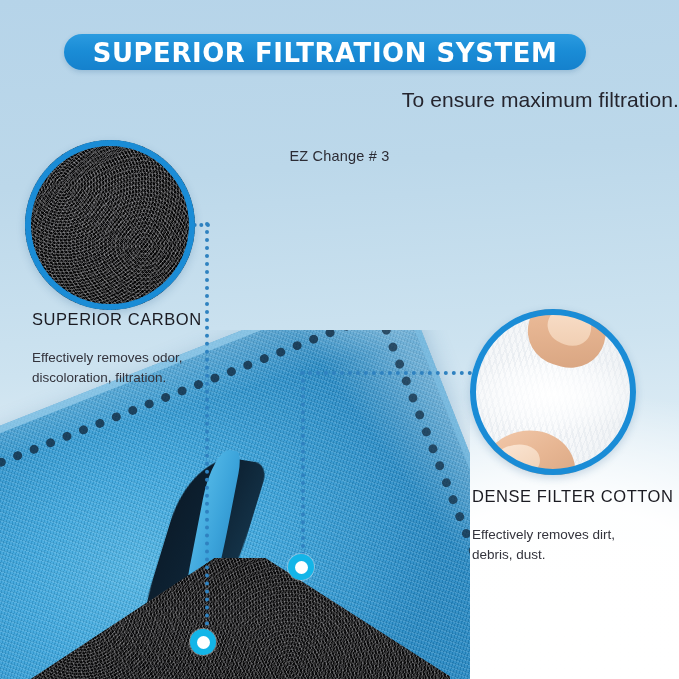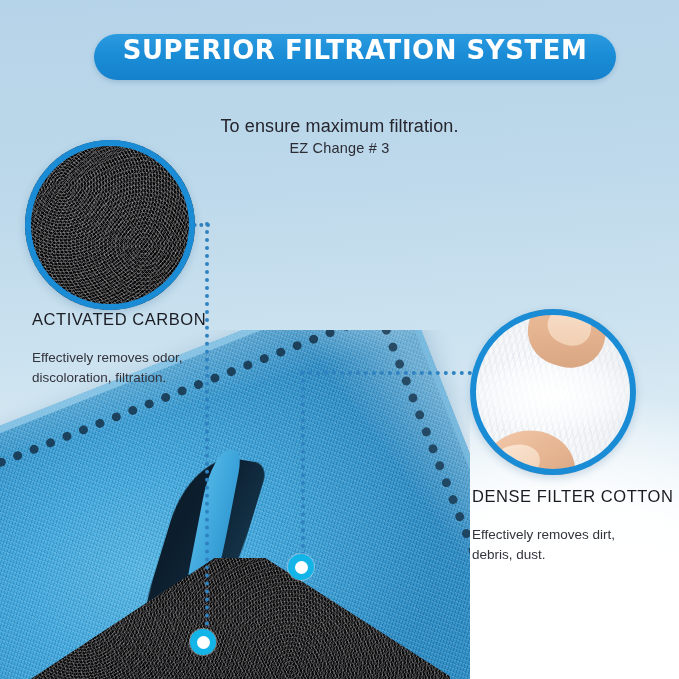--- a/index.html
+++ b/index.html
@@ -10,38 +10,38 @@
   }
   #stage{
     position:relative;width:679px;height:679px;overflow:hidden;
     background:
       radial-gradient(ellipse 520px 340px at 560px 620px, #ffffff 0%, rgba(255,255,255,0.96) 34%, rgba(255,255,255,0.0) 68%),
       linear-gradient(176deg,#b6d4e9 0%, #bcd8ea 26%, #cde3f0 52%, #e4f0f7 72%, #f7fbfd 88%, #ffffff 100%);
   }
 
   
   .pill{
-    position:absolute;left:94px;top:34px;width:522px;height:46px;
+    position:absolute;left:64px;top:34px;width:522px;height:36px;
     border-radius:24px;
     background:linear-gradient(180deg,#2b9be0 0%, #1a8cd6 48%, #1581cd 100%);
     box-shadow:0 2px 5px rgba(30,90,140,0.22);
-    display:flex;justify-content:center;
+    display:flex;align-items:center;justify-content:center;
   }
   .pill-text{
     color:#ffffff;font-size:27px;font-weight:bold;letter-spacing:0.6px;
     text-transform:uppercase;white-space:nowrap;
     font-family:"DejaVu Sans", sans-serif;
     transform:scaleX(0.96);
   }
   .subtitle{
-    position:absolute;left:0;top:88px;width:679px;text-align:center;
-    font-size:18px;color:#25252e;letter-spacing:0.1px;margin-top:28px;
+    position:absolute;left:0;top:88px;width:679px;text-align:right;
+    font-size:21px;color:#25252e;letter-spacing:0.1px;
   }
   .ez-label{
-    position:absolute;left:0;top:140px;width:679px;text-align:center;
+    position:absolute;left:0;top:148px;width:679px;text-align:center;
     font-size:14.5px;color:#2c2c35;letter-spacing:0.2px;
   }
 
   
   .photo{position:absolute;left:0;top:330px;width:470px;height:349px;overflow:hidden;}
   .pad{
     position:absolute;left:-130px;top:18px;width:560px;height:470px;
     background:
       repeating-linear-gradient(41deg, rgba(255,255,255,0.10) 0 1px, rgba(0,0,0,0.05) 1px 2px, rgba(255,255,255,0.0) 2px 4px),
       repeating-linear-gradient(128deg, rgba(0,0,0,0.07) 0 1px, rgba(255,255,255,0.09) 1px 3px),
@@ -187,21 +187,21 @@
   <div class="circ" id="cotton-circle">
     <div class="cotton-fluff"></div>
     <div class="finger finger-top"></div>
     <div class="nail-top"></div>
     <div class="finger finger-bot"></div>
     <div class="nail-bot"></div>
   </div>
   <div class="circ-ring" id="cotton-circle-ring"></div>
 
   <div id="carbon-callout">
-    <div class="callout-title">ACTIVATED CARBON</div>
+    <div class="callout-title">SUPERIOR CARBON</div>
     <div class="callout-body">
       <div>Effectively removes odor,</div>
       <div>discoloration, filtration.</div>
     </div>
   </div>
 
   <div id="cotton-callout">
     <div class="callout-title">DENSE FILTER COTTON</div>
     <div class="callout-body">
       <div>Effectively removes dirt,</div>

